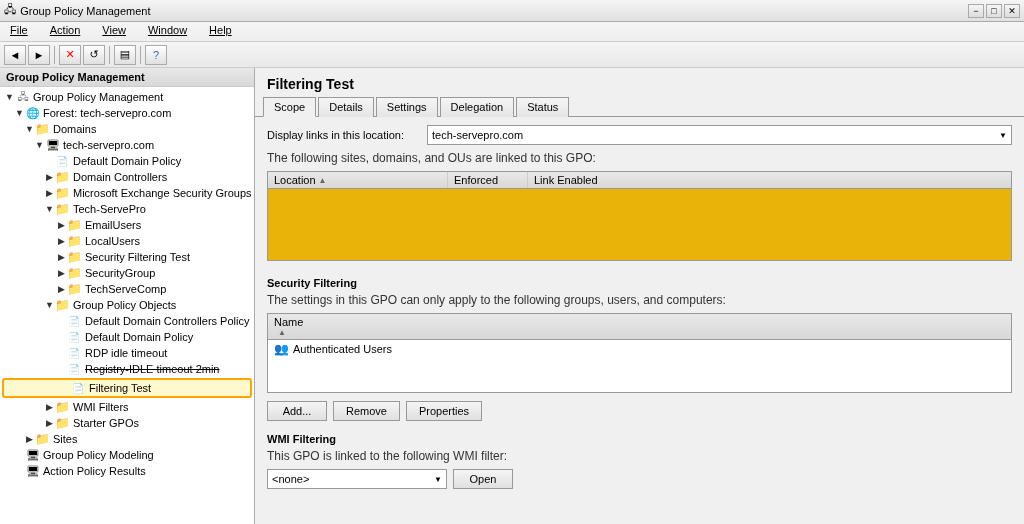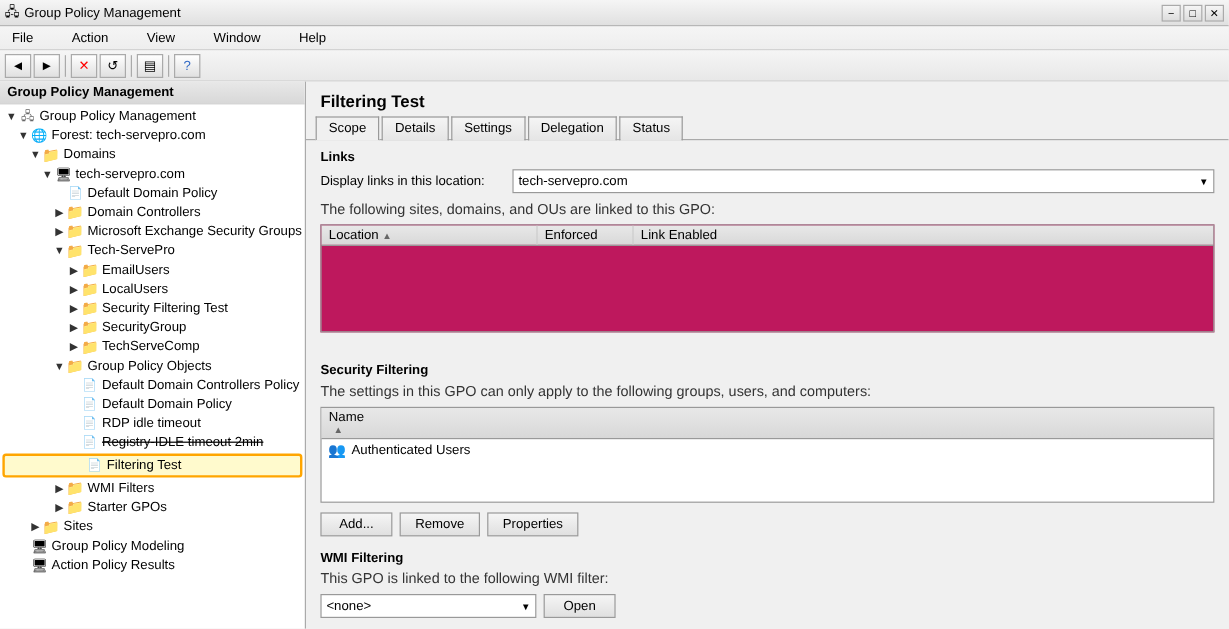--- a/index.html
+++ b/index.html
@@ -5,21 +5,21 @@
     * { margin: 0; padding: 0; box-sizing: border-box; }
     body { font-family: 'Segoe UI', Tahoma, sans-serif; font-size: 11px; background: #f0f0f0; width: 1024px; height: 524px; overflow: hidden; }
     
     
     .title-bar { background: linear-gradient(to bottom, #f5f5f5, #e0e0e0); height: 22px; display: flex; align-items: center; justify-content: space-between; border-bottom: 1px solid #aaa; padding: 0 4px; }
     .title-bar-left { display: flex; align-items: center; gap: 4px; font-size: 11px; }
     .title-bar-right { display: flex; gap: 2px; }
     .title-btn { width: 16px; height: 14px; background: linear-gradient(to bottom, #f5f5f5, #ddd); border: 1px solid #aaa; font-size: 9px; display: flex; align-items: center; justify-content: center; cursor: pointer; }
     
     
-    .menu-bar { background: linear-gradient(to bottom, #f5f5f5, #eee); height: 20px; display: flex; align-items: center; padding: 0 4px; border-bottom: 1px solid #ccc; gap: 20px; font-size: 11px; }
+    .menu-bar { background: linear-gradient(to bottom, #f5f5f5, #eee); height: 20px; display: flex; align-items: flex-start; padding: 0 4px; border-bottom: 1px solid #ccc; gap: 10px; font-size: 11px; text-decoration: underline; }
     .menu-item { padding: 2px 6px; cursor: pointer; }
     
     
     .toolbar { background: linear-gradient(to bottom, #f5f5f5, #e8e8e8); height: 26px; display: flex; align-items: center; padding: 0 4px; border-bottom: 1px solid #ccc; gap: 2px; }
     .toolbar-btn { width: 22px; height: 20px; background: linear-gradient(to bottom, #fff, #e0e0e0); border: 1px solid #aaa; display: flex; align-items: center; justify-content: center; cursor: pointer; font-size: 11px; }
     .toolbar-sep { width: 1px; height: 18px; background: #aaa; margin: 0 2px; }
     
     
     .main-layout { display: flex; height: calc(524px - 22px - 20px - 26px); }
     
@@ -56,21 +56,21 @@
     .section-title { font-size: 11px; font-weight: bold; margin-bottom: 4px; color: #000; }
     .section-desc { font-size: 12px; color: #333; margin-bottom: 6px; }
     
     
     .links-row { display: flex; align-items: center; margin-bottom: 6px; font-size: 11px; }
     .links-row label { width: 160px; flex-shrink: 0; }
     .links-dropdown { flex: 1; height: 20px; border: 1px solid #999; background: white; display: flex; align-items: center; padding: 0 4px; justify-content: space-between; }
     .dropdown-arrow { font-size: 8px; }
     
     
-    .table-container { border: 1px solid #999; background: #be185d; margin-bottom: 26px; }
+    .table-container { border: 1px solid #999; background: #eab308; margin-bottom: 16px; }
     .table-header { display: flex; background: linear-gradient(to bottom, #e8e8e8, #d8d8d8); border-bottom: 1px solid #999; }
     .table-col { padding: 2px 6px; font-size: 11px; font-weight: normal; border-right: 1px solid #ccc; display: flex; align-items: center; gap: 3px; }
     .table-col:last-child { border-right: none; }
     .col-location { width: 180px; }
     .col-enforced { width: 80px; }
     .col-enabled { width: 90px; }
     .col-path { flex: 1; }
     .table-body { min-height: 80px; }
     
     
@@ -307,21 +307,20 @@
     <div class="tabs">
       <div class="tab active">Scope</div>
       <div class="tab">Details</div>
       <div class="tab">Settings</div>
       <div class="tab">Delegation</div>
       <div class="tab">Status</div>
     </div>
 
     <div class="content-area">
 
-      <div class="section-title">Links</div>
 
       <div class="links-row">
         <label>Display links in this location:</label>
         <div class="links-dropdown">
           <span>tech-servepro.com</span>
           <span class="dropdown-arrow">▼</span>
         </div>
       </div>
 
       <div class="section-desc">The following sites, domains, and OUs are linked to this GPO:</div>

